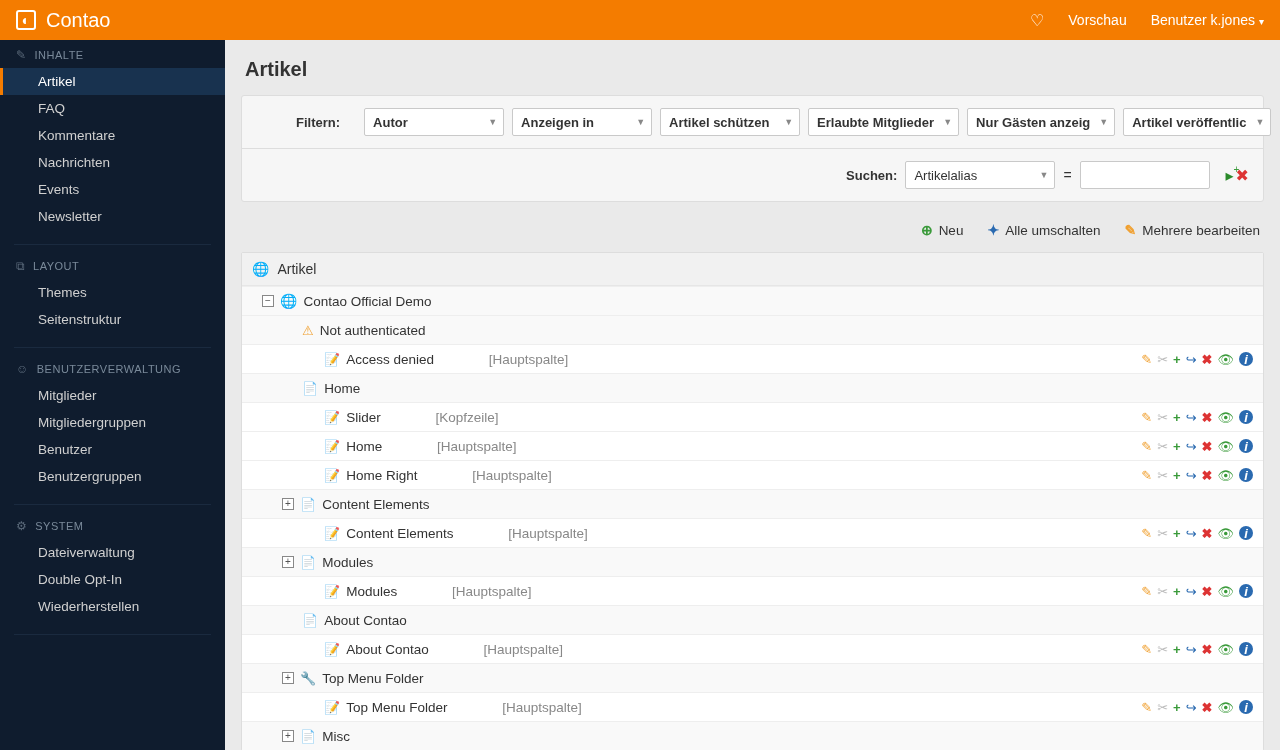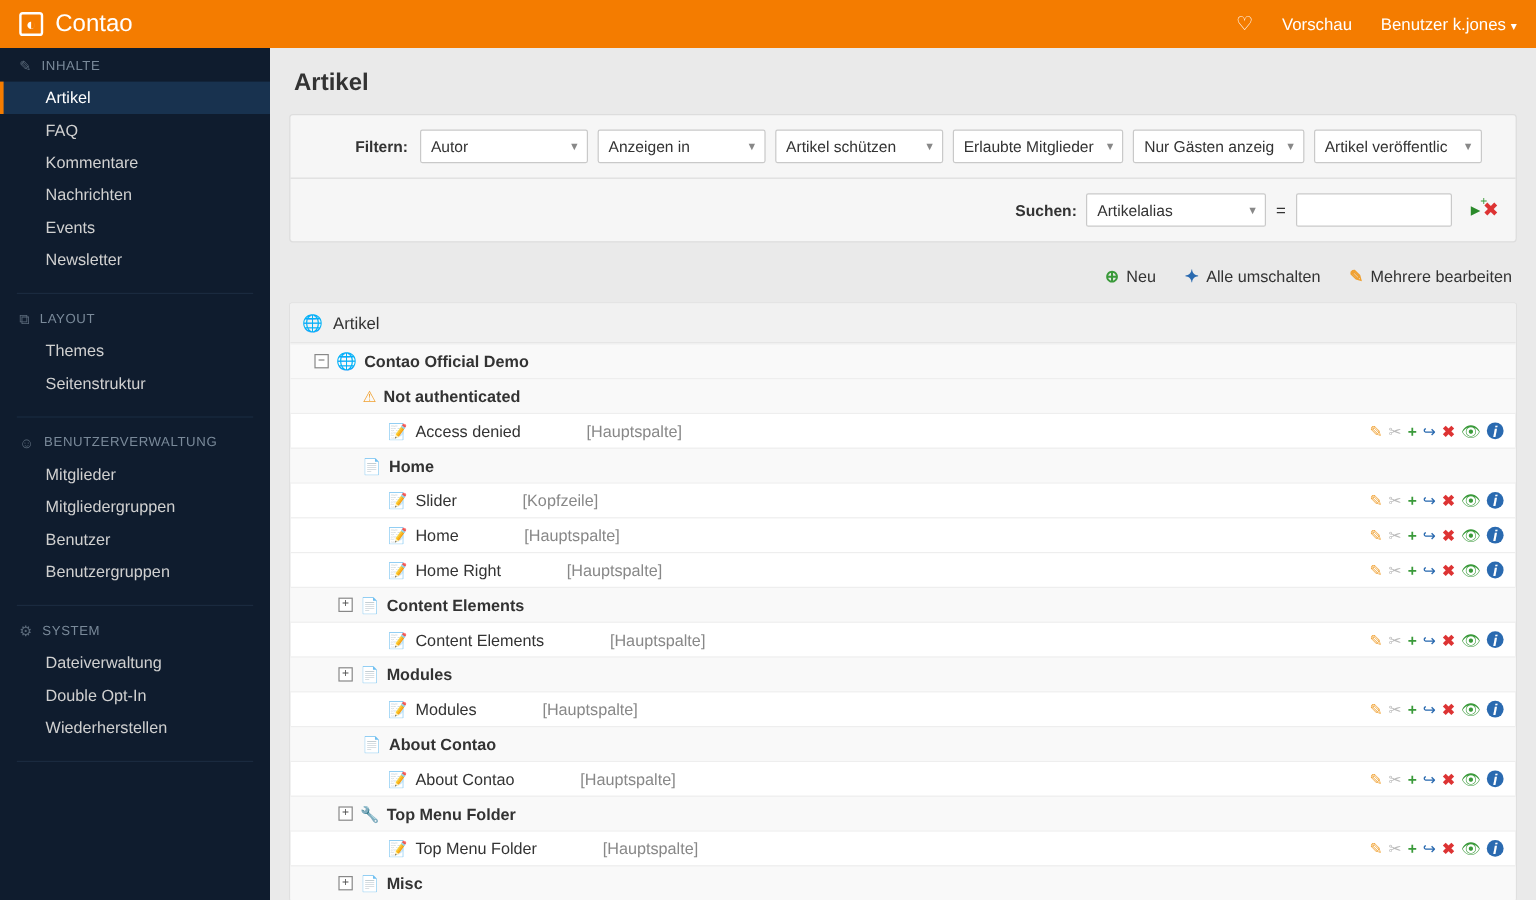--- a/index.html
+++ b/index.html
@@ -20,21 +20,21 @@
 .sb-group:first-child { border-top: none; }
 .sb-heading { display: flex; align-items: center; gap: 8px; padding: 8px 16px 6px 16px; font-size: 11px; color: #7a8a9a; letter-spacing: 0.5px; }
 .sb-heading .hicon { font-size: 12px; opacity:0.7; }
 .sb-item { display: block; padding: 6px 16px 6px 38px; color: #d0d0d0; text-decoration: none; font-size: 13.5px; cursor: pointer; }
 .sb-item.active { background: #18324f; color: #fff; border-left: 3px solid #f47c00; padding-left: 35px; }
 
 .main { flex: 1; overflow-y: auto; background: #eaeaea; }
 .page-title { padding: 18px 20px 14px 20px; font-size: 20px; font-weight: 600; color: #333; }
 
 .panel { background: #f6f6f6; border: 1px solid #ddd; border-radius: 3px; margin: 0 16px 10px 16px; }
-.filter-row { display: flex; align-items: center; gap: 10px; padding: 12px 14px; border-bottom: 1px solid #ddd; }
+.filter-row { display: flex; align-items: center; gap: 24px; padding: 12px 14px; border-bottom: 1px solid #ddd; }
 .filter-label { font-weight: 700; color: #333; margin-left: auto; margin-right: 0px;}
 .filter-row .filter-label:first-child { margin-left: 40px; }
 .select { position: relative; background: #fff; border: 1px solid #c9c9c9; border-radius: 2px; height: 28px; padding: 0 24px 0 8px; display: flex; align-items: center; font-size: 13px; min-width: 140px; cursor: pointer; overflow: hidden; white-space: nowrap;}
 .select::after { content: "▼"; position: absolute; right: 6px; top: 50%; transform: translateY(-50%); font-size: 9px; color: #888; }
 .search-row { display: flex; align-items: center; gap: 8px; padding: 12px 14px; justify-content: flex-end; }
 .eq { font-size: 14px; }
 .text-input { background: #fff; border: 1px solid #c9c9c9; height: 28px; width: 130px; padding: 0 6px; border-radius: 2px; }
 .search-actions { display: flex; gap: 2px; margin-left: 8px; }
 .sa-apply { color: #2a8a2a; font-size: 16px; cursor: pointer; position: relative;}
 .sa-clear { color: #d33; font-size: 16px; cursor: pointer; }
@@ -53,21 +53,21 @@
 .tr-left { display: flex; align-items: center; gap: 6px; flex: 1; }
 .tr-actions { display: flex; align-items: center; gap: 5px; }
 .tr-actions span { font-size: 13px; cursor: pointer; }
 .indent-1 { padding-left: 10px; }
 .indent-2 { padding-left: 30px; }
 .indent-a { padding-left: 72px; }
 .toggle { width: 12px; height: 12px; border: 1px solid #888; background:#fff; font-size: 10px; line-height: 10px; text-align: center; color: #555; cursor: pointer; flex-shrink:0;}
 .page-ic { font-size: 13px; }
 .pg-reg { color: #c33;}
 .pg-fold { color: #777;}
-.strong { font-weight: 700; }
+.strong { font-weight: 400; }
 .col-gray { color: #888; padding-left: 39px; }
 .art-ic { color: #f0a030; font-size: 13px; }
 .warn-ic { color: #f0a030; font-size: 13px; }
 .act-edit { color: #f0a030; }
 .act-wrench { color: #bbb; }
 .act-plus { color: #3a9a3a; font-weight:bold;}
 .act-mv { color: #2a6ab0; }
 .act-del { color: #d33; font-weight:bold;}
 .act-eye { color: #3a9a3a; }
 .act-info { background:#2a6ab0; color:#fff; width:14px; height:14px; border-radius:50%; font-size:10px; display:inline-flex; align-items:center; justify-content:center; font-style:italic; font-weight:bold;}
@@ -128,21 +128,21 @@
       <a class="sb-item">Wiederherstellen</a>
       <div class="sb-group"></div>
     </nav>
 
   <main class="main">
     <h1 class="page-title">Artikel</h1>
 
     <div class="panel">
       <div class="filter-row">
         <span class="filter-label" style="margin-left:40px">Filtern:</span>
-        <div id="filter-selects" style="display:flex; gap:8px;">
+        <div id="filter-selects" style="display:flex; gap:8px;font-weight:bold;">
             <div class="select">Autor</div>
             <div class="select">Anzeigen in</div>
             <div class="select">Artikel schützen</div>
             <div class="select">Erlaubte Mitglieder</div>
             <div class="select">Nur Gästen anzeig</div>
             <div class="select">Artikel veröffentlic</div>
           </div>
       </div>
       <div class="search-row">
         <span class="filter-label">Suchen:</span>

